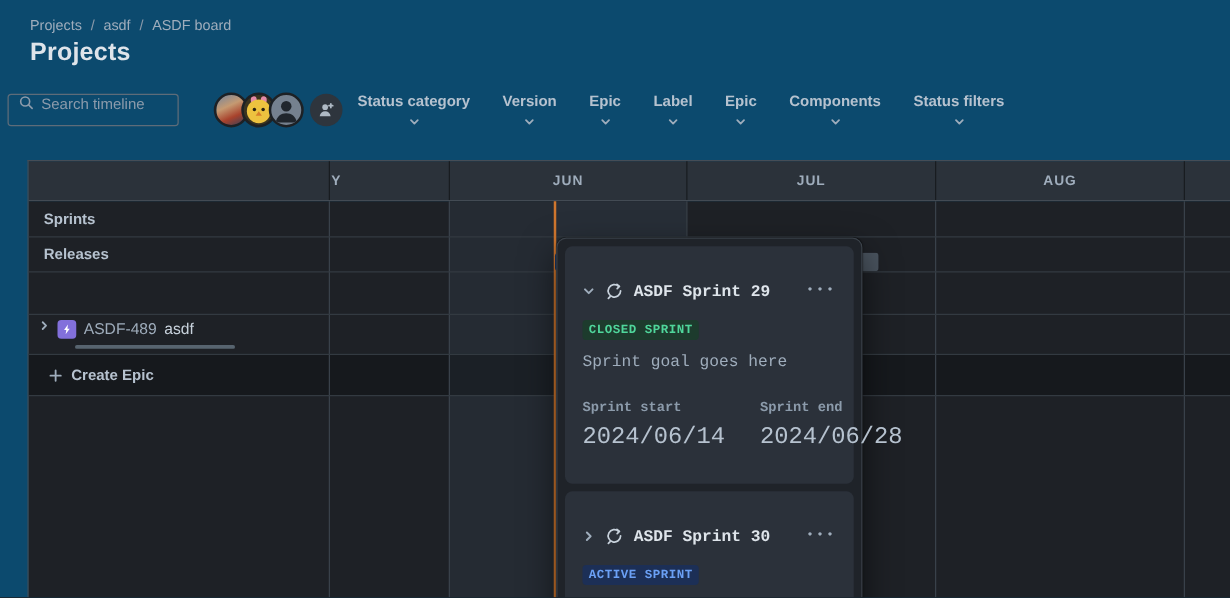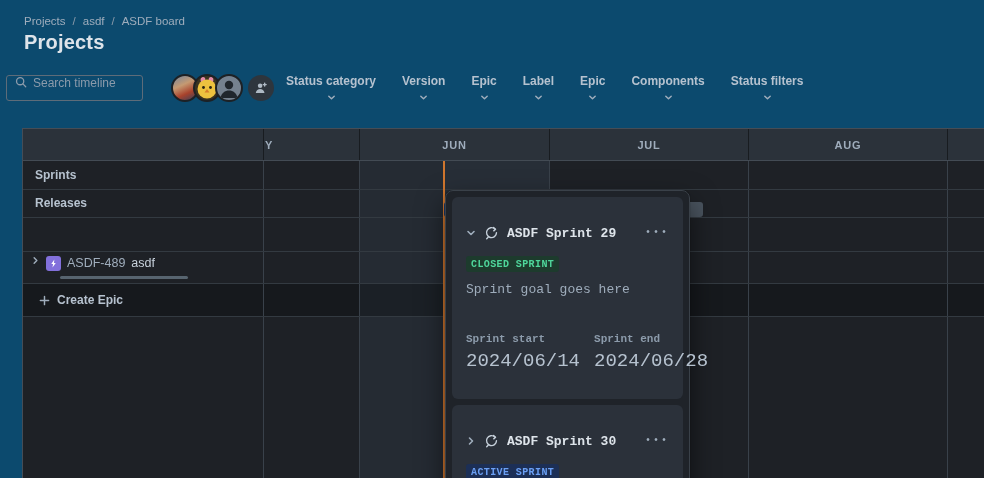--- a/index.html
+++ b/index.html
@@ -73,21 +73,21 @@
   .sprint-card { background:#2b313a; border-radius:6px; padding:27px 14px;font-family:Liberation Mono, monospace; }
   .sprint-card + .sprint-card { margin-top:6px; }
   .card-head { display:flex; align-items:center; gap:8px; height:18px; }
   .card-title { font-size:13px; font-weight:700; color:#dee4ea; flex:1; }
   .menu-btn { color:#9fadbc; font-size:10px; letter-spacing:2px; cursor:pointer; line-height:10px; }
   .badge { display:inline-block; margin-top:14px; font-size:10px; font-weight:700; letter-spacing:.4px;
     padding:2.5px 5px; border-radius:3px; }
   .badge.closed { background:#1d3b2d; color:#4fd69b; }
   .badge.active { background:#1c2f56; color:#6ba0f5; }
   .goal { margin-top:10px; font-size:13px; color:#9fadbc; }
-  .fields { margin-top:36px; display:flex; gap:14px; }
+  .fields { margin-top:24px; display:flex; gap:28px; }
   .f-label { font-size:11px; font-weight:700; color:#8c9bab; }
   .f-value { margin-top:5px; font-size:19px; color:#b6c2cf; }
 
   .icon { display:inline-flex; align-items:center; justify-content:center; flex:0 0 auto; }
 </style>
 </head>
 <body>
 
 <div id="app">
 

